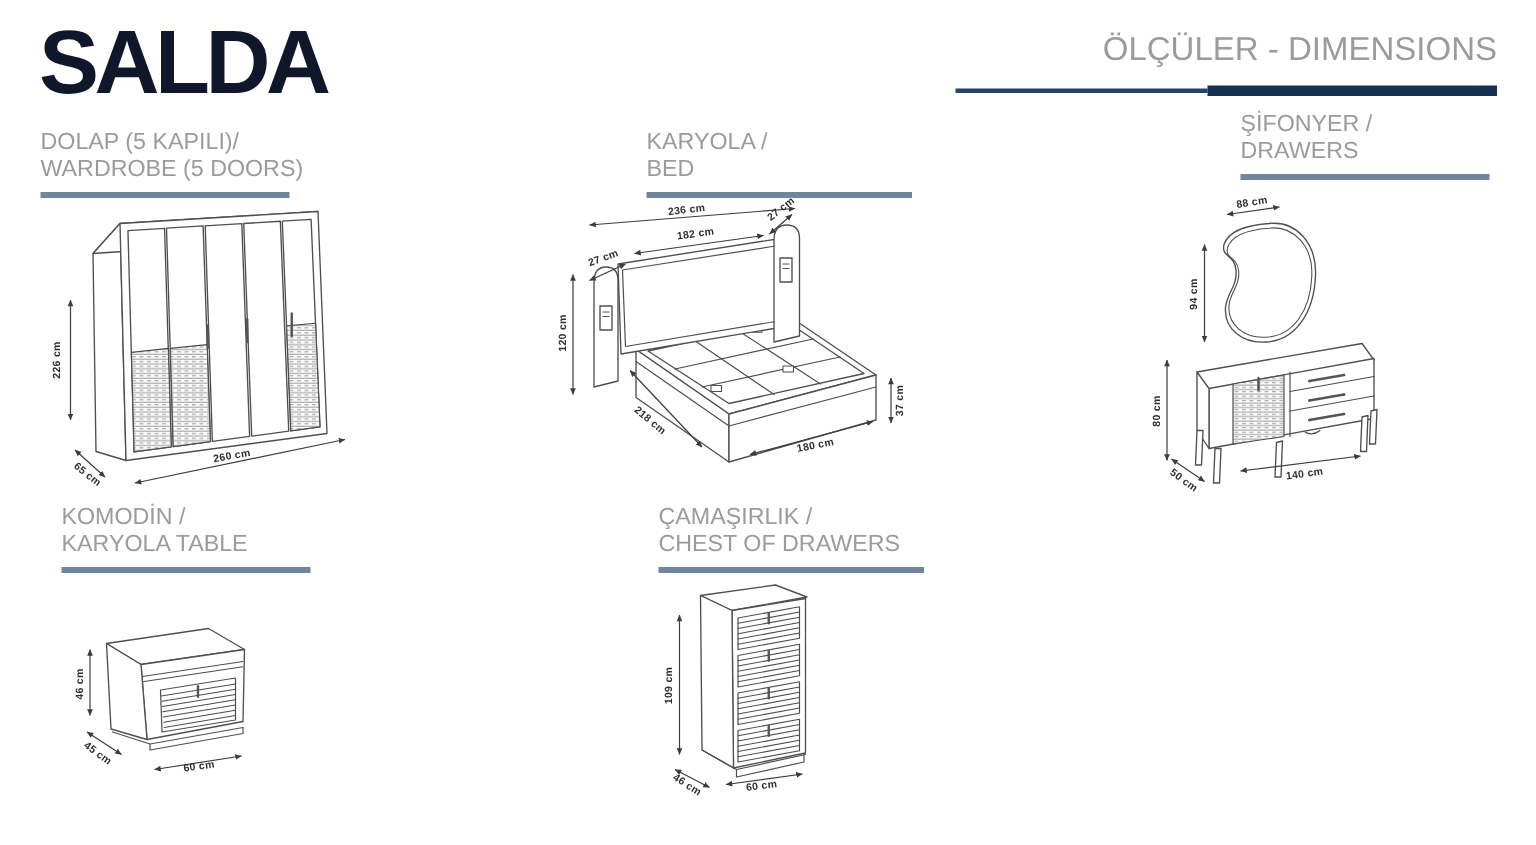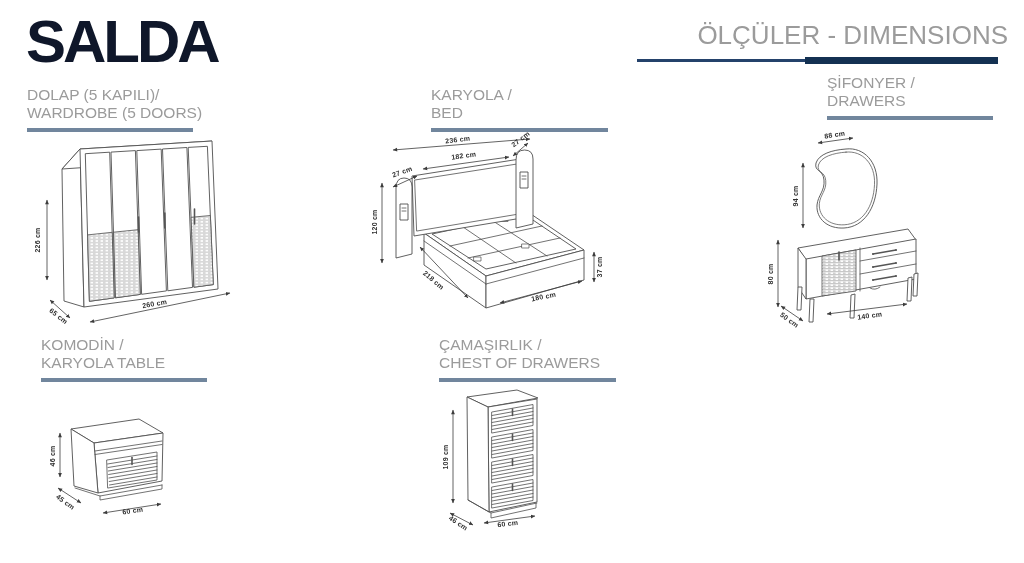--- a/index.html
+++ b/index.html
@@ -1,21 +1,21 @@
 <!DOCTYPE html>
 <html><head>
 <meta charset="utf-8">
 <style>
   html,body{margin:0;padding:0;}
   body{width:1024px;height:563px;background:#ffffff;overflow:hidden;position:relative;
        font-family:"Liberation Sans",sans-serif;}
   .abs{position:absolute;}
   .brand{left:26px;top:12px;font-size:60px;font-weight:900;letter-spacing:-3px;color:#0f172a;
          line-height:1;}
-  .title{top:22px;right:16px;font-size:26px;font-weight:400;color:#9b9b9b;line-height:1;}
+  .title{top:22px;right:26px;font-size:22px;font-weight:400;color:#9b9b9b;line-height:1;}
   .title-rule{top:57px;left:637px;width:361px;display:flex;align-items:center;}
   .title-rule .thin{width:168px;height:3px;background:#24426b;}
   .title-rule .thick{width:193px;height:7px;background:#143152;}
   .sec{color:#9b9b9b;font-size:15.5px;line-height:17.5px;}
   .sec .rule{height:4px;background:#71869d;margin-top:7px;}
   svg{position:absolute;overflow:visible;}
   .ln{stroke:#4f4f4f;stroke-width:0.8;fill:none;stroke-linejoin:round;stroke-linecap:round;}
   .fc{fill:#ffffff;stroke:#4f4f4f;stroke-width:0.9;stroke-linejoin:round;}
   .fh{stroke:#4f4f4f;stroke-width:0.8;stroke-linejoin:round;}
   .dm{stroke:#3c3c3c;stroke-width:0.8;fill:none;}

